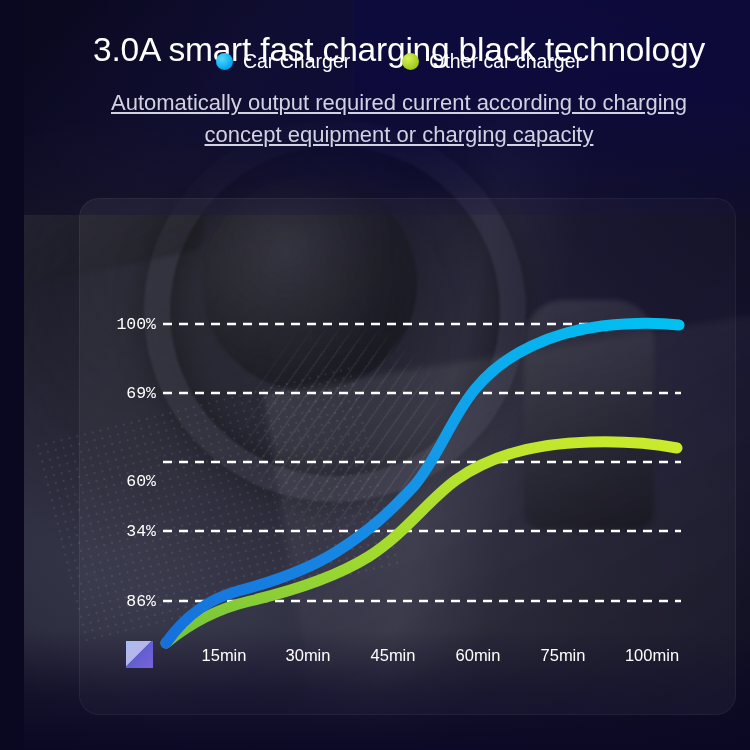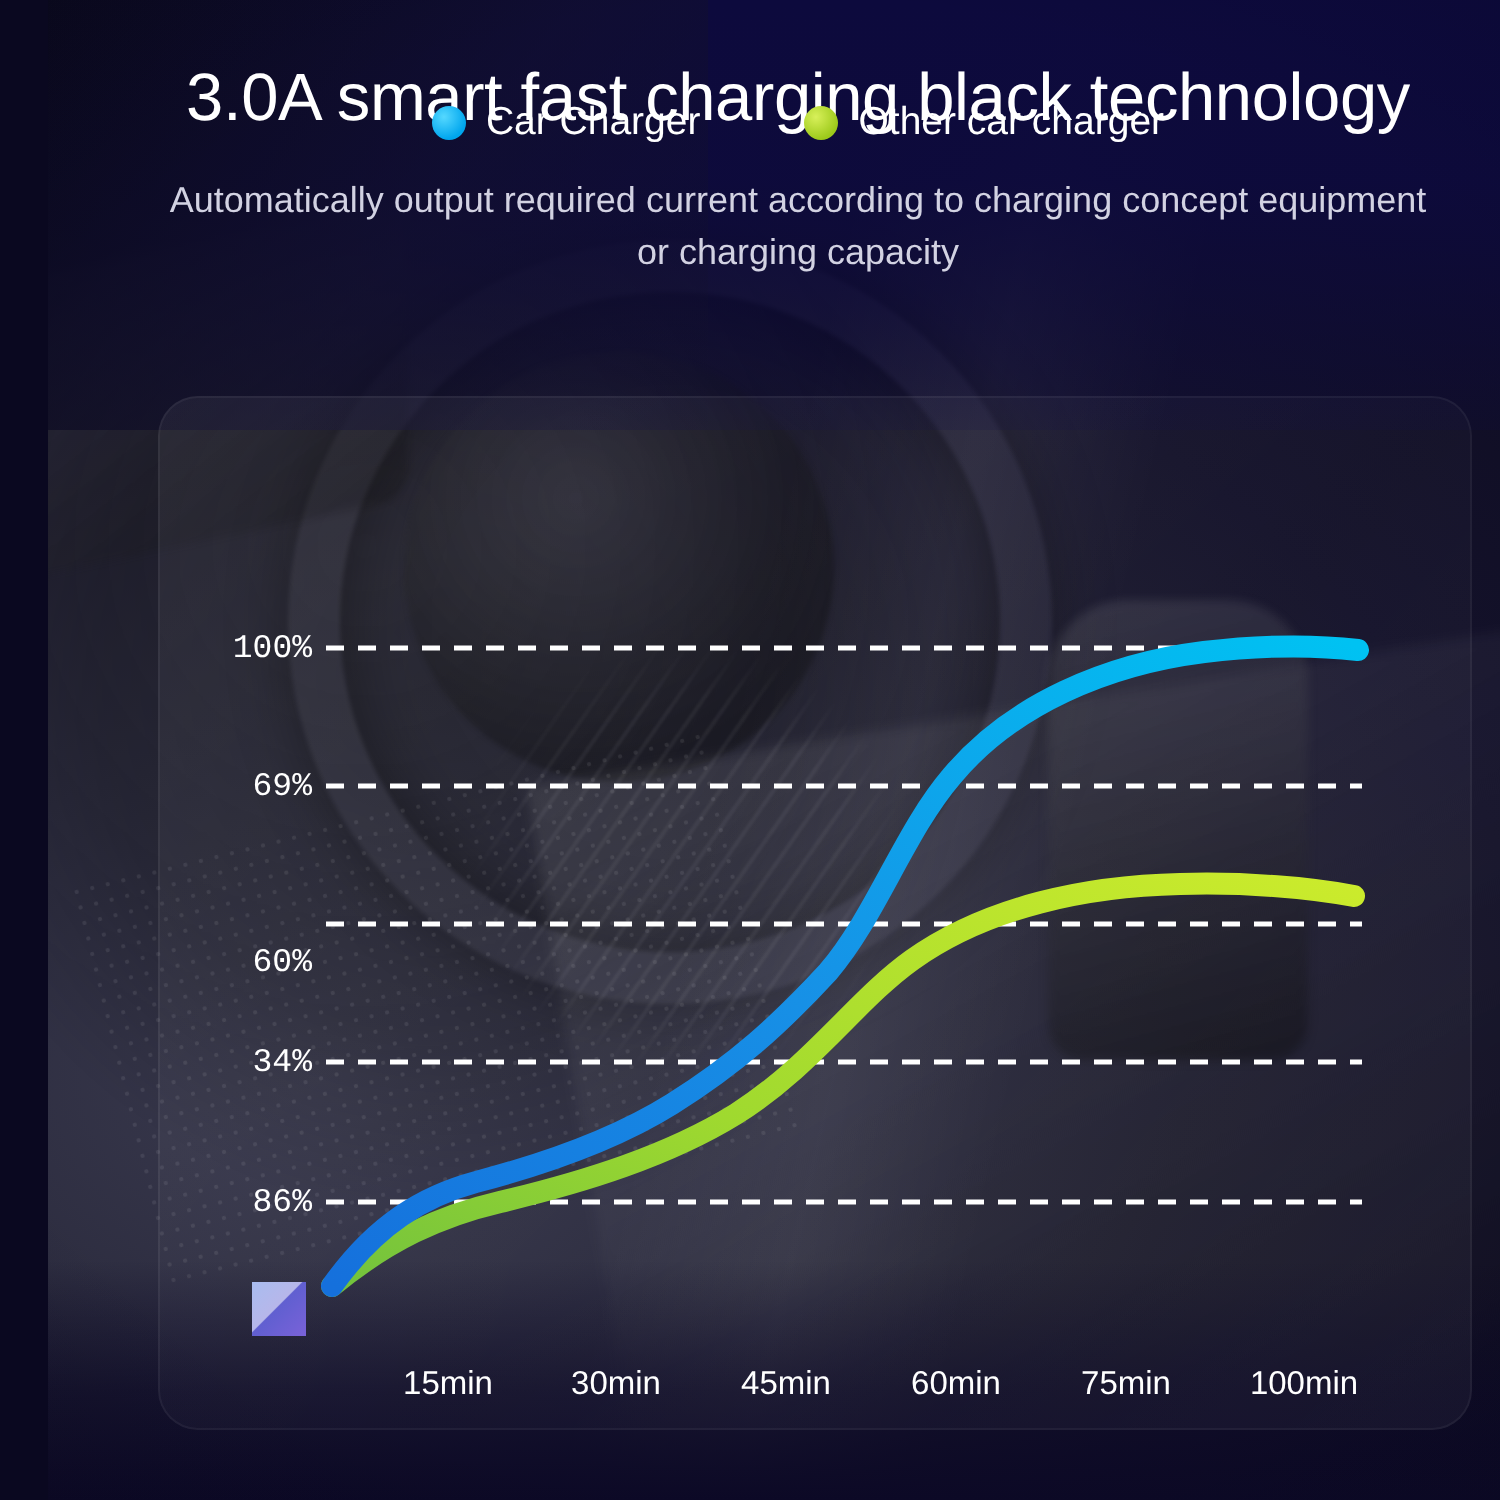--- a/index.html
+++ b/index.html
@@ -134,24 +134,25 @@
     padding-top: 30px;
     font-size: 33.5px;
     font-weight: 400;
     color: #ffffff;
     letter-spacing: -0.2px;
     line-height: 1.22;
   }
   .subtitle {
     margin: 16px auto 0;
     width: 630px;
-    font-size: 18px;
+    font-size: 22px;
     font-weight: 400;
     color: #d2d2e2;
     line-height: 1.45;
+    text-decoration: underline;
   }
 
   
   .panel {
     position: absolute;
     left: 55px; top: 198px;
     width: 657px; height: 517px;
     border-radius: 20px;
     background: linear-gradient(135deg, rgba(255,255,255,0.055), rgba(255,255,255,0.02) 55%, rgba(255,255,255,0.045));
     box-shadow: inset 0 0 0 1px rgba(255,255,255,0.05);
@@ -198,21 +199,21 @@
     white-space: nowrap;
     font-family: Liberation Mono, monospace;
   }
   .y-axis {
     position: absolute;
     left: 78px; top: 0;
     width: 54px; height: 750px;
   }
   .x-axis {
     position: absolute;
-    left: 0; top: 683px;
+    left: 0; top: 646px;
     width: 654px; height: 30px;
   }
   .x-label {
     position: absolute;
     transform: translateX(-50%);
     font-size: 16.5px;
     color: #ffffff;
     white-space: nowrap;
   }
   .origin-square {

